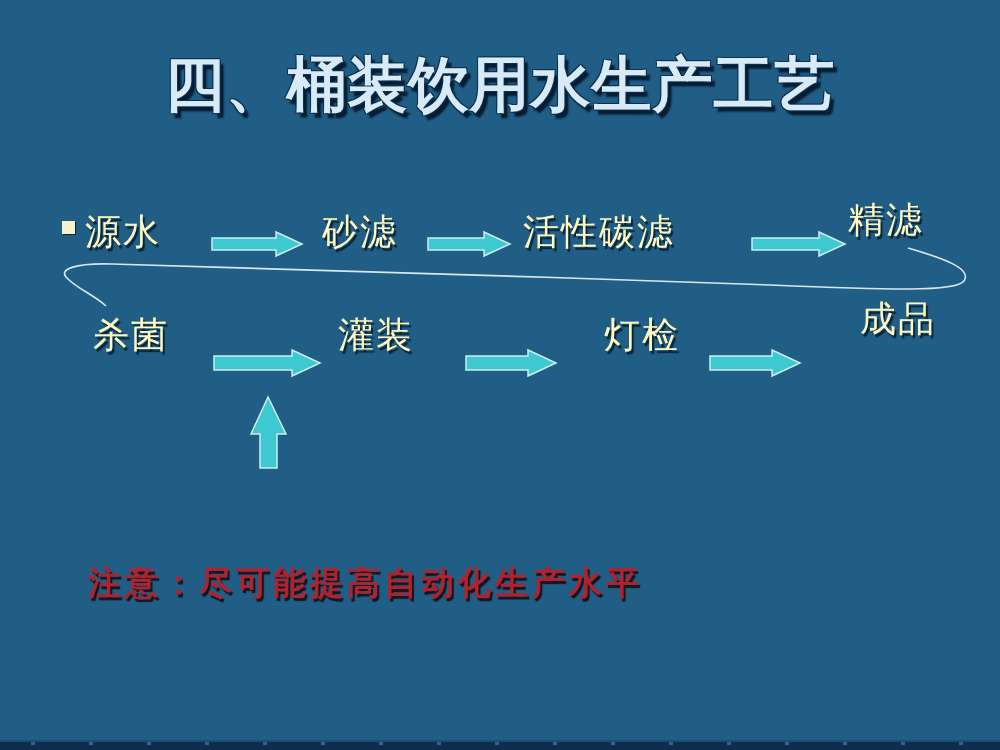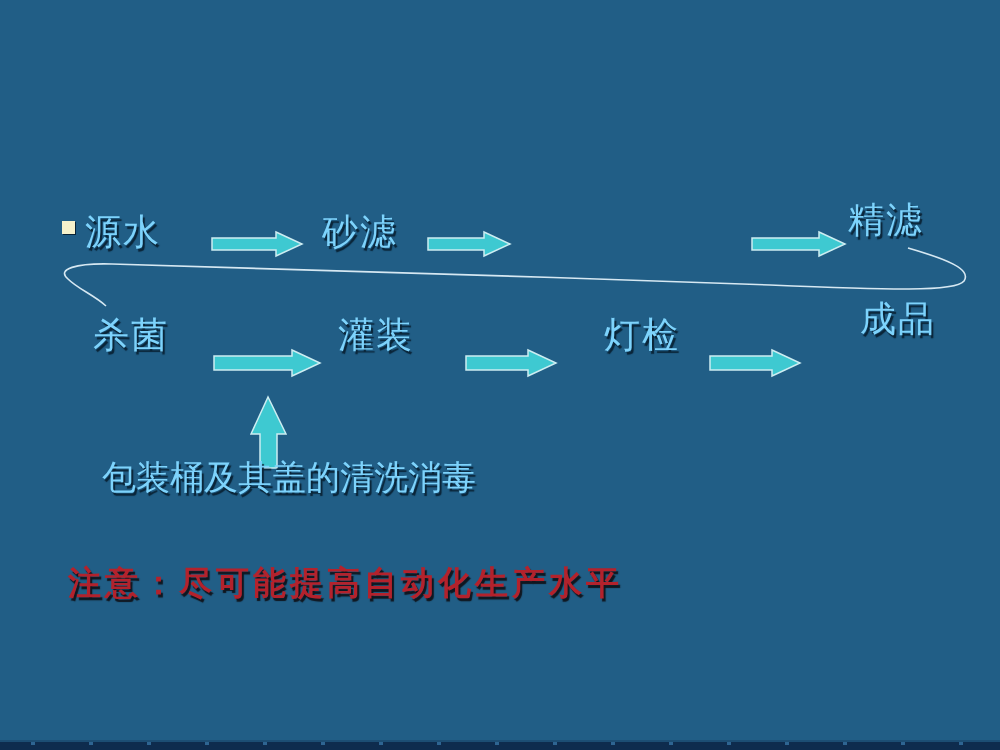--- a/index.html
+++ b/index.html
@@ -15,46 +15,47 @@
     text-shadow:
       1px 1px 0 #0a2f4f,-1px 1px 0 #0a2f4f,1px -1px 0 #0a2f4f,-1px -1px 0 #0a2f4f,
       4px 5px 2px #061c31;
   }
   .bullet{
     position:absolute;left:62px;top:221px;width:13px;height:13px;
     background:#F6F2CC;box-shadow:1px 1px 0 #0a2437;
   }
   .lbl{
     position:absolute;white-space:nowrap;line-height:1;
-    color:#7dd3fc;font-size:36px;letter-spacing:2px;
+    color:#fef9c3;font-size:36px;letter-spacing:2px;
     text-shadow:2px 3px 1px #0a2437;
   }
   .lbl.small{font-size:34px;}
   .note{
-    position:absolute;left:68px;top:567px;white-space:nowrap;line-height:1;
+    position:absolute;left:88px;top:567px;white-space:nowrap;line-height:1;
     color:#B3222C;font-size:33px;font-weight:700;letter-spacing:4px;
     text-shadow:2px 3px 1px #101720;
   }
   svg.overlay{position:absolute;left:0;top:0;width:1000px;height:750px;}
   .footer-bar{
     position:absolute;left:0;bottom:0;width:1000px;height:8px;
     background:#0E2C4E;border-top:2px solid #1C4E74;box-sizing:content-box;
   }
   .footer-ticks{
     position:absolute;top:0;left:0;right:0;height:3px;
     background:repeating-linear-gradient(90deg,
       transparent 0 27px,#2E6592 27px 31px,transparent 31px 58px);
     background-position-x:4px;
   }
 </style>
 </head>
 <body>
 
 <div class="slide">
 
+  <div class="title">四、桶装饮用水生产工艺</div>
 
   <svg class="overlay" viewBox="0 0 1000 750" xmlns="http://www.w3.org/2000/svg">
 
     <path d="M 908 248
              C 946 259, 972 269, 964 281
              C 956 292, 890 290, 770 285
              C 540 277, 230 266, 112 264
              C 76 263, 56 269, 68 279
              C 78 289, 94 295, 106 306" fill="none" stroke="#D6E8F2" stroke-width="1.6"></path>
 
@@ -66,28 +67,28 @@
     <polygon points="466,356 528,356 528,350 556,363 528,376 528,370 466,370" fill="#3EC9D1" stroke="#CDEDF2" stroke-width="1.5"></polygon>
     <polygon points="710,356 772,356 772,350 800,363 772,376 772,370 710,370" fill="#3EC9D1" stroke="#CDEDF2" stroke-width="1.5"></polygon>
 
     <polygon points="268,397 251,434 260,434 260,468 277,468 277,434 286,434" fill="#3EC9D1" stroke="#CDEDF2" stroke-width="1.5"></polygon>
   </svg>
 
   <div class="bullet"></div>
 
   <span class="lbl" style="left:85px;top:214px">源水</span>
   <span class="lbl" style="left:322px;top:214px">砂滤</span>
+  <span class="lbl" style="left:523px;top:214px">活性碳滤</span>
   <span class="lbl" style="left:848px;top:202px">精滤</span>
 
   <span class="lbl" style="left:93px;top:317px">杀菌</span>
   <span class="lbl" style="left:338px;top:317px">灌装</span>
   <span class="lbl" style="left:604px;top:317px">灯检</span>
   <span class="lbl" style="left:860px;top:301px">成品</span>
 
-  <span class="lbl small" style="left:102px;top:461px;letter-spacing:0">包装桶及其盖的清洗消毒</span>
 
   <div class="note">注意：尽可能提高自动化生产水平</div>
 
   <div class="footer-bar">
     <div class="footer-ticks"></div>
   </div>
 
 </div>
 
 </body></html>

